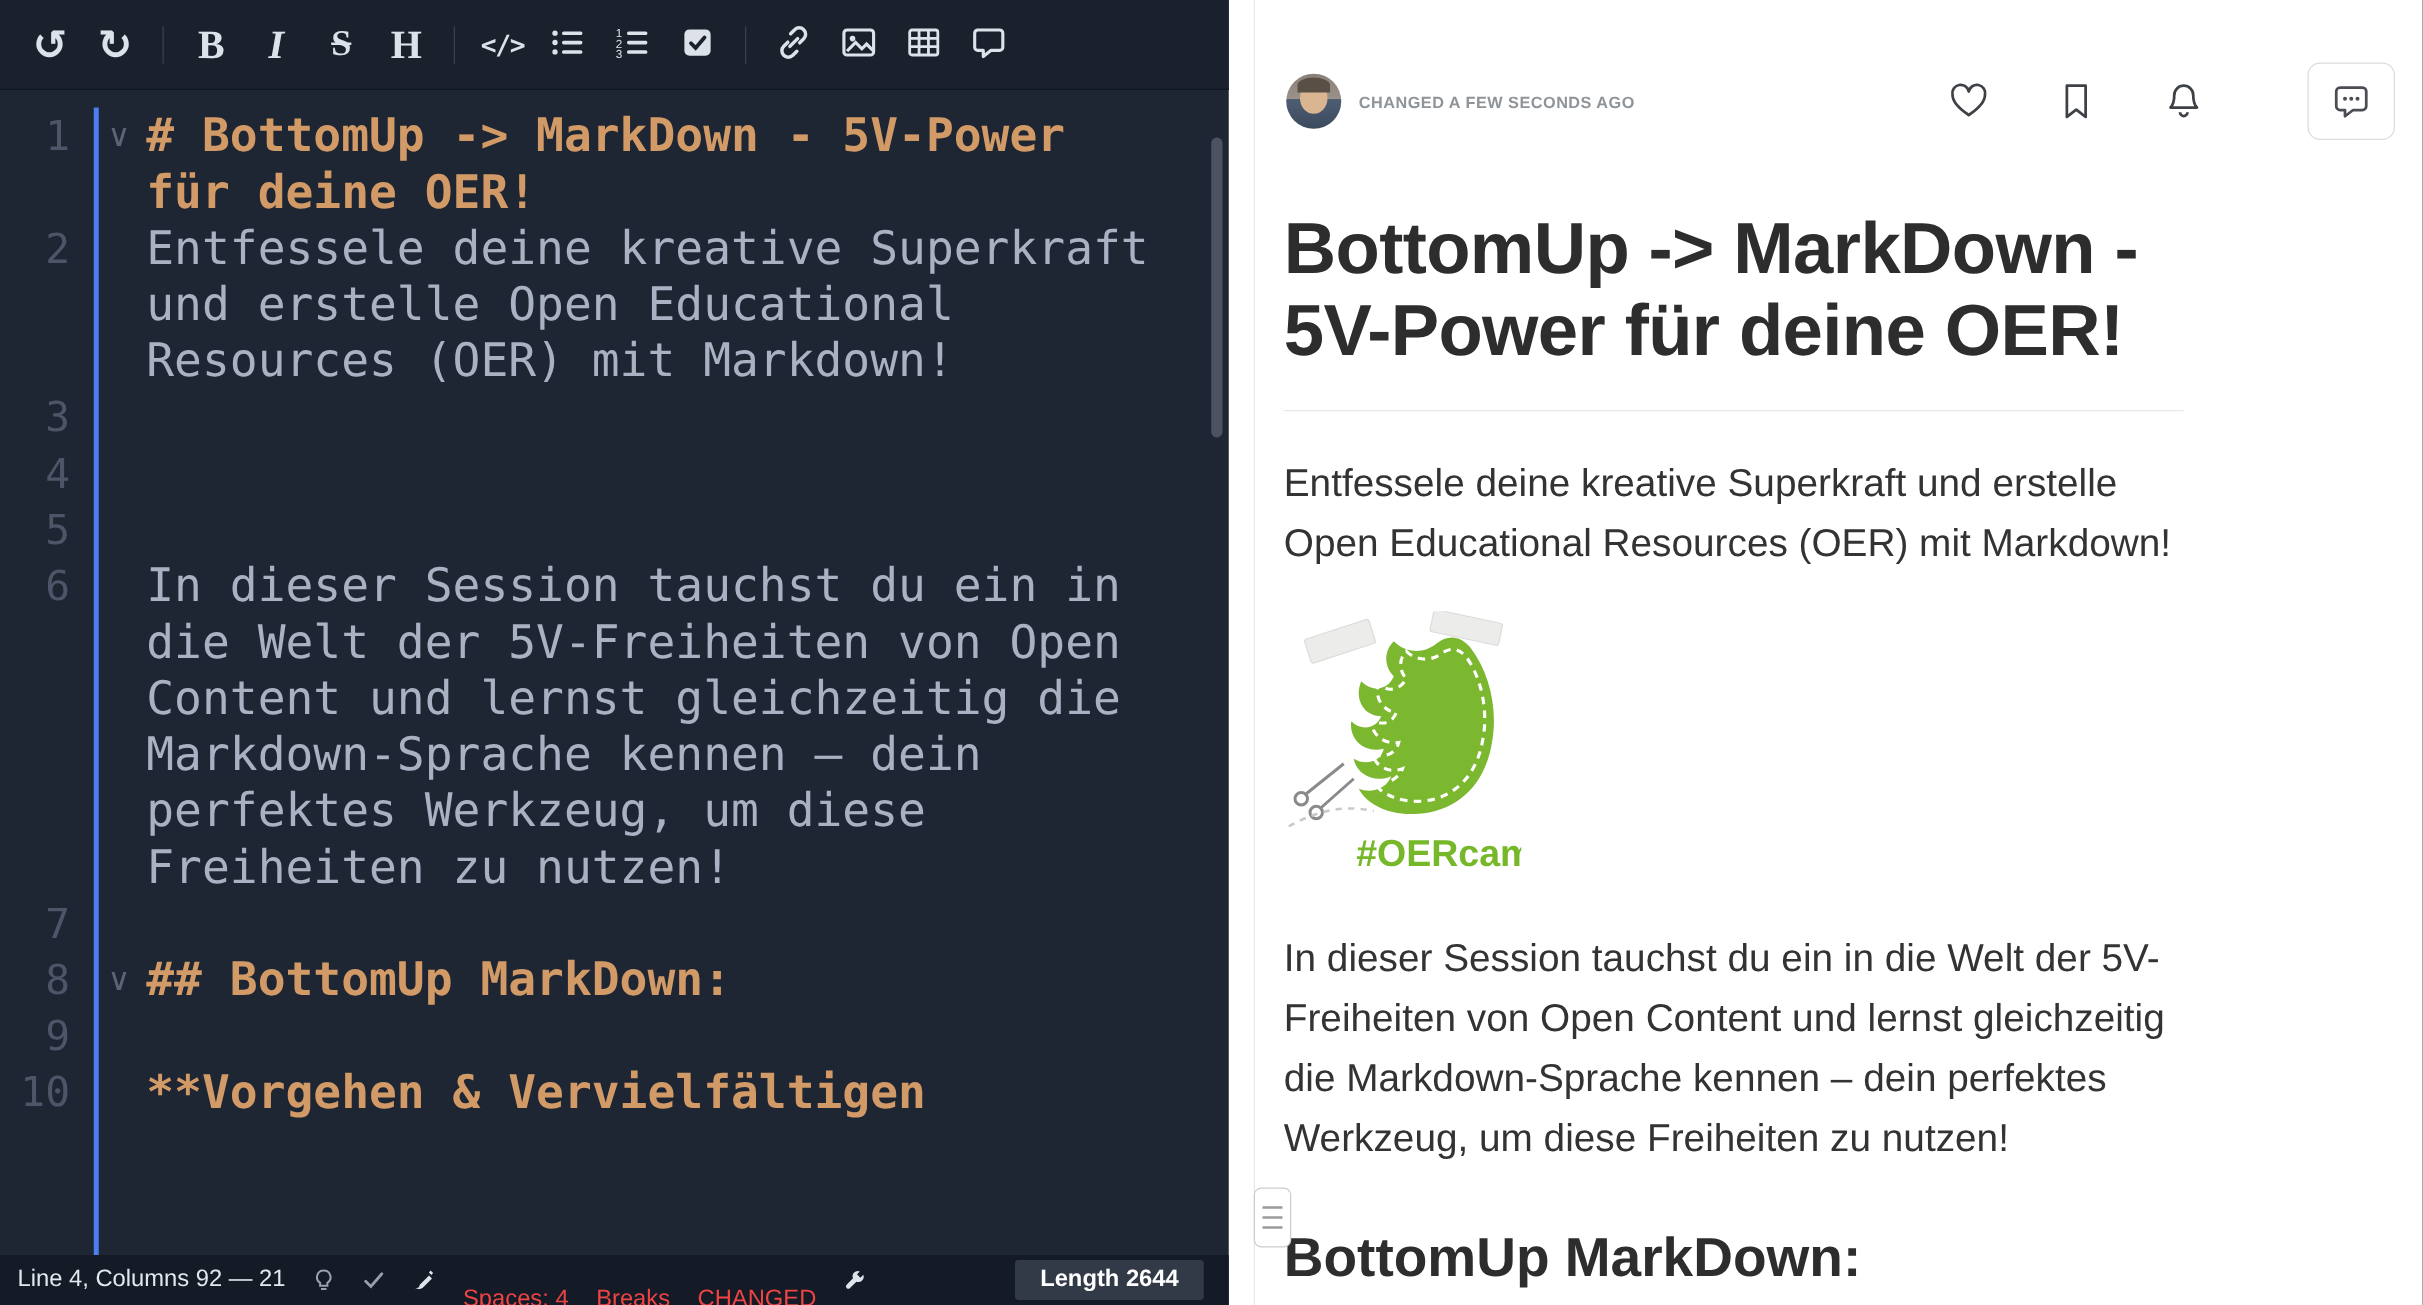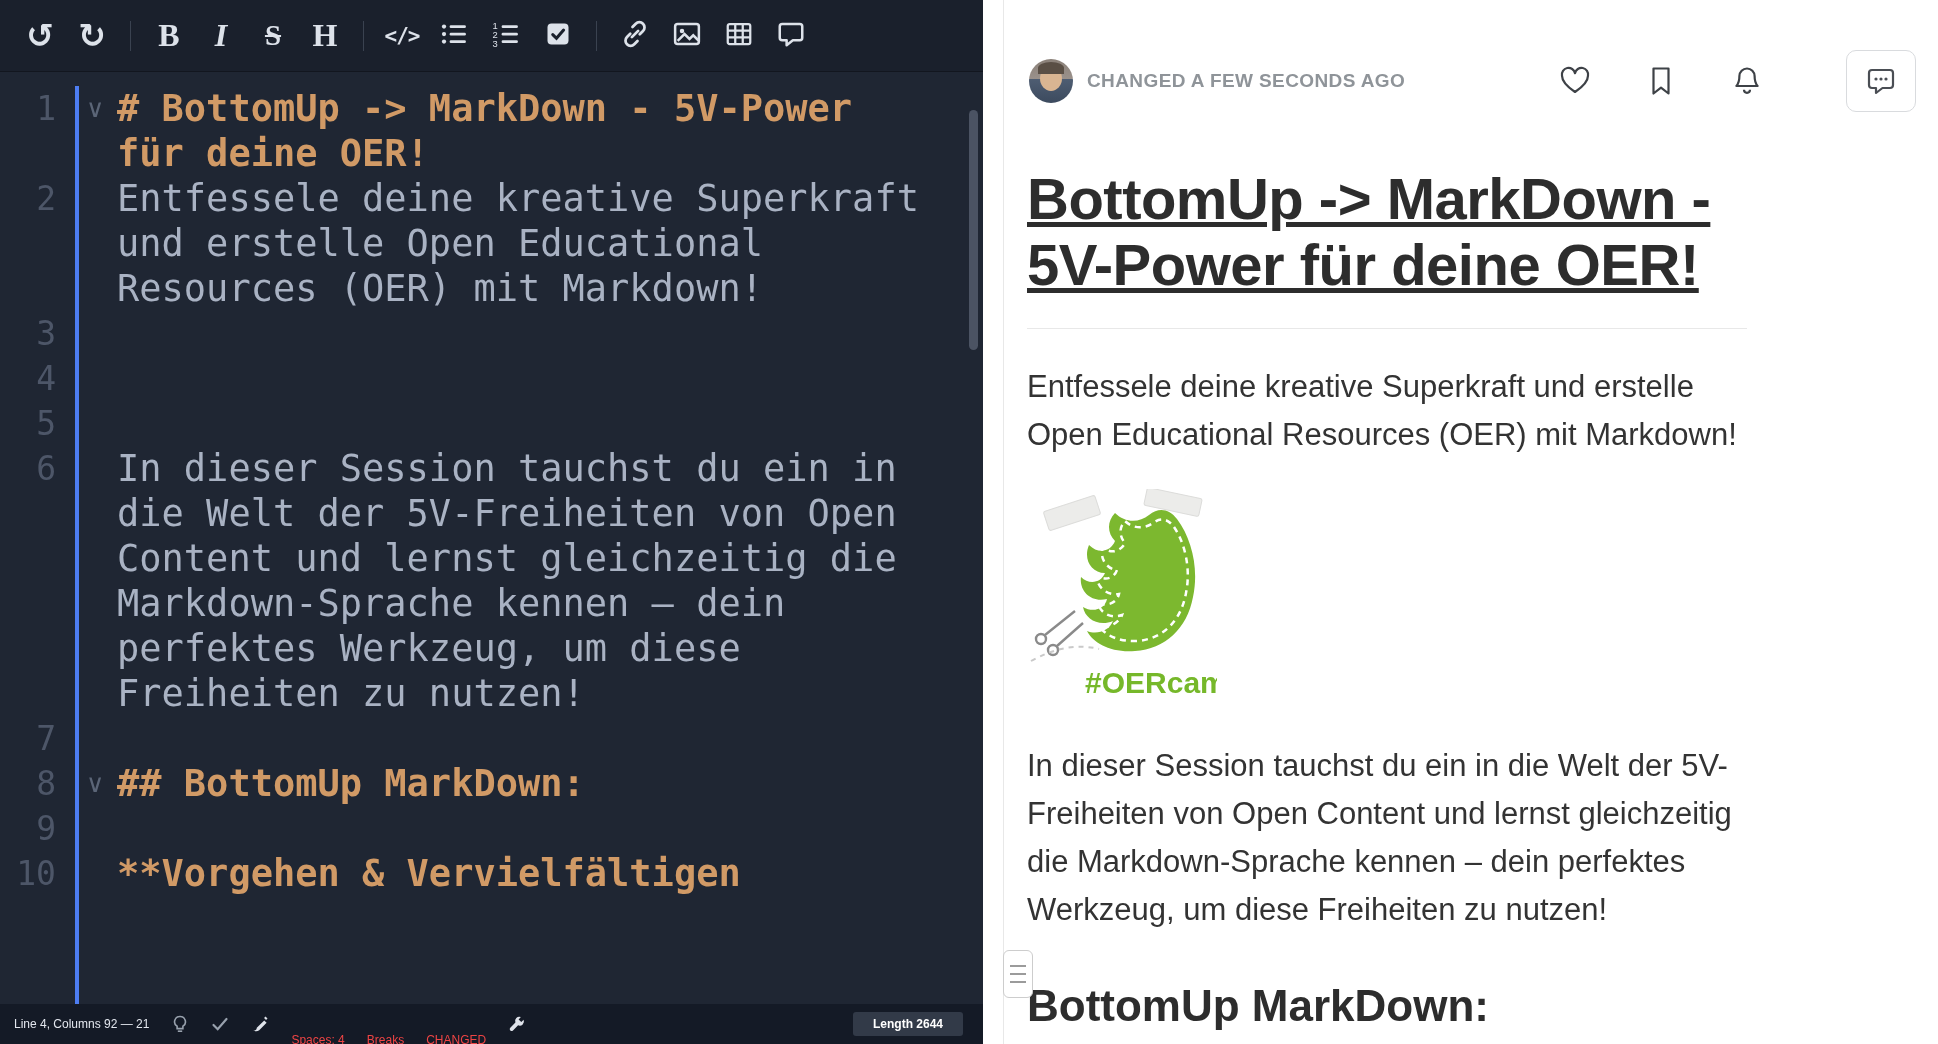--- a/index.html
+++ b/index.html
@@ -64,21 +64,21 @@
   }
   .chevron {
     position:absolute; left:-31px; top:0; color:#5b6577;
     font-size:25px; font-weight:normal; line-height:45px;
     font-family:"DejaVu Sans",sans-serif;
   }
 
   .status-bar {
     height:40px; flex:none; background:#141a26;
     display:flex; align-items:center; gap:22px; padding:0 14px;
-    color:#e3e7ee; font-size:12px;
+    color:#e3e7ee; font-size:19px;
   }
   .sb-icon { color:#98a1ad; display:flex; align-items:center; }
   .sb-icon.bright { color:#dfe3ea; }
   .sb-icon:first-of-type { margin-left:28px; }
   .sb-text { color:#ef4444;margin-top:32px; }
   .sb-badge {
     margin-left:auto; margin-right:6px;
     background:#323a48; color:#ffffff; font-weight:bold;
     padding:5px 20px; border-radius:3px;
   }
@@ -104,37 +104,37 @@
   }
   .avatar::after {
     content:""; position:absolute; left:11px; top:7px; width:22px; height:25px;
     border-radius:50%; background:#d9b592;
   }
   .avatar::before {
     content:""; position:absolute; left:9px; top:3px; width:26px; height:12px;
     border-radius:50% 50% 0 0; background:#5a4f45; z-index:1;
   }
   .meta-label {
-    margin-left:14px; color:#8f9499; font-size:19px; font-weight:bold;
+    margin-left:14px; color:#8f9499; font-size:13px; font-weight:bold;
     letter-spacing:0.4px;
   }
   .meta-icons { margin-left:auto; display:flex; align-items:center; gap:52px; }
   .meta-icon { color:#3e4247; display:flex; cursor:pointer; }
   .comment-btn {
     margin-left:30px; width:70px; height:62px; background:#fff;
     border:1px solid #d9dbde; border-radius:10px;
     display:flex; align-items:center; justify-content:center;
     color:#4a4e54; cursor:pointer;
   }
 
   .doc { width:720px; margin-top:54px; color:#333; }
   .doc h1 {
     font-size:58px; line-height:1.14; color:#2d2d2d; margin:0;
     font-weight:bold; letter-spacing:-0.5px;
-    padding-bottom:30px; border-bottom:1px solid #e8e8e8;text-decoration:underline;
+    padding-bottom:30px; border-bottom:1px solid #e8e8e8;
   }
   .doc p { font-size:31px; line-height:1.55; color:#333; margin:34px 0 0 0; }
   .logo-block { margin-top:30px; }
   .doc h2 {
     font-size:44px; color:#2d2d2d; margin:46px 0 0 0; font-weight:bold;
     padding-bottom:20px; border-bottom:1px solid #e8e8e8;
   }
   .oer-caption { font-weight:bold; fill:#76b82a; font-size:30px; font-family:"Liberation Sans",sans-serif; }
 </style>
 </head>

